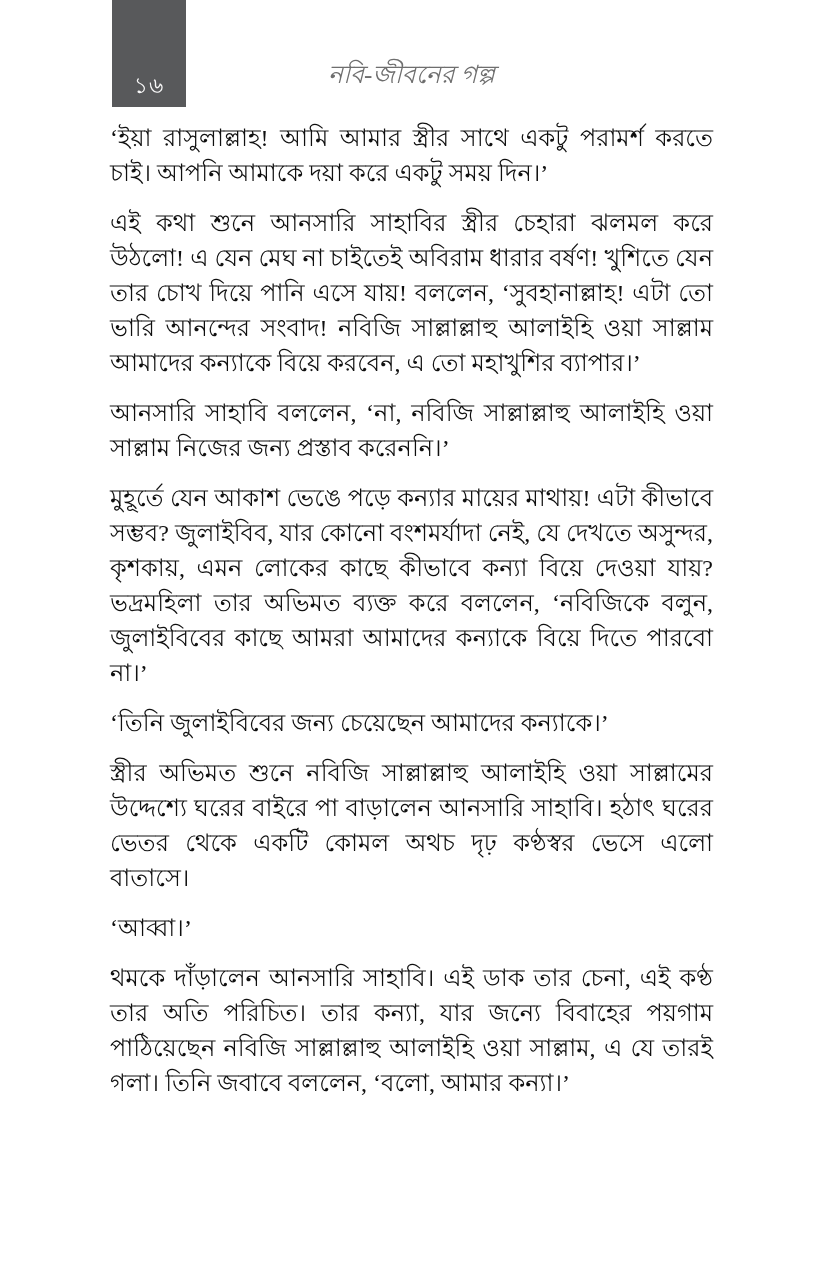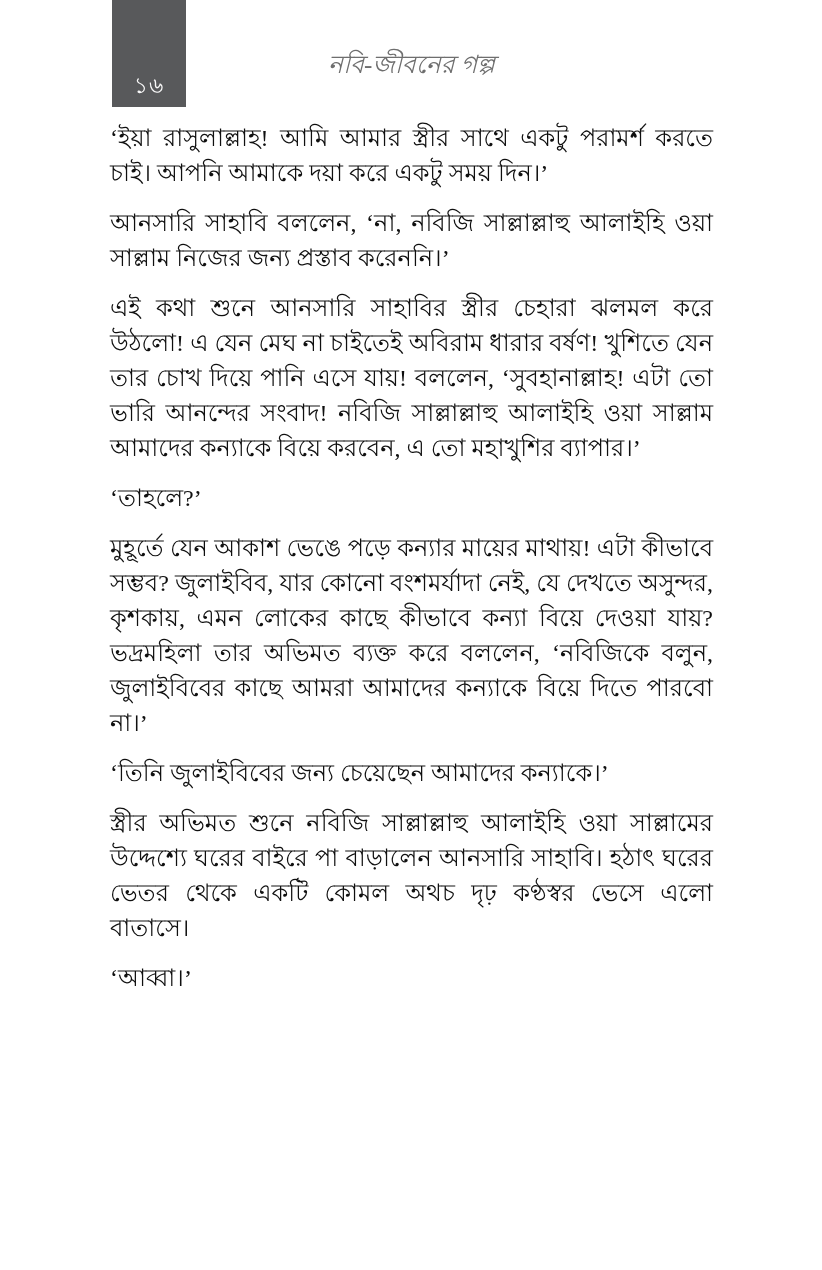--- a/index.html
+++ b/index.html
@@ -35,21 +35,21 @@
     padding-bottom: 10px;
   }
   .page-number {
     color: #fafafa;
     font-size: 22px;
     line-height: 1;
     letter-spacing: 1px;
   }
   .running-header {
     position: absolute;
-    top: 50px;
+    top: 60px;
     left: 110px;
     width: 603px;
     text-align: center;
     color: #6e6e6e;
     font-style: italic;
     font-size: 25px;
     line-height: 30px;
   }
   .content {
     position: absolute;
@@ -72,23 +72,23 @@
 <div class="page">
 
   <div class="page-number-box">
     <span class="page-number">১৬</span>
   </div>
 
   <div class="running-header">নবি-জীবনের গল্প</div>
 
   <div class="content">
     <p>‘ইয়া রাসুলাল্লাহ! আমি আমার স্ত্রীর সাথে একটু পরামর্শ করতে চাই। আপনি আমাকে দয়া করে একটু সময় দিন।’</p>
+    <p>এই কথা শুনে আনসারি সাহাবির স্ত্রীর চেহারা ঝলমল করে উঠলো! এ যেন মেঘ না চাইতেই অবিরাম ধারার বর্ষণ! খুশিতে যেন তার চোখ দিয়ে পানি এসে যায়! বললেন, ‘সুবহানাল্লাহ! এটা তো ভারি আনন্দের সংবাদ! নবিজি সাল্লাল্লাহু আলাইহি ওয়া সাল্লাম আমাদের কন্যাকে বিয়ে করবেন, এ তো মহাখুশির ব্যাপার।’</p>
     <p>আনসারি সাহাবি বললেন, ‘না, নবিজি সাল্লাল্লাহু আলাইহি ওয়া সাল্লাম নিজের জন্য প্রস্তাব করেননি।’</p>
-    <p>এই কথা শুনে আনসারি সাহাবির স্ত্রীর চেহারা ঝলমল করে উঠলো! এ যেন মেঘ না চাইতেই অবিরাম ধারার বর্ষণ! খুশিতে যেন তার চোখ দিয়ে পানি এসে যায়! বললেন, ‘সুবহানাল্লাহ! এটা তো ভারি আনন্দের সংবাদ! নবিজি সাল্লাল্লাহু আলাইহি ওয়া সাল্লাম আমাদের কন্যাকে বিয়ে করবেন, এ তো মহাখুশির ব্যাপার।’</p>
-    <p>‘তাহলে?’</p>
     <p>মুহূর্তে যেন আকাশ ভেঙে পড়ে কন্যার মায়ের মাথায়! এটা কীভাবে সম্ভব? জুলাইবিব, যার কোনো বংশমর্যাদা নেই, যে দেখতে অসুন্দর, কৃশকায়, এমন লোকের কাছে কীভাবে কন্যা বিয়ে দেওয়া যায়? ভদ্রমহিলা তার অভিমত ব্যক্ত করে বললেন, ‘নবিজিকে বলুন, জুলাইবিবের কাছে আমরা আমাদের কন্যাকে বিয়ে দিতে পারবো না।’</p>
     <p>‘তিনি জুলাইবিবের জন্য চেয়েছেন আমাদের কন্যাকে।’</p>
     <p>স্ত্রীর অভিমত শুনে নবিজি সাল্লাল্লাহু আলাইহি ওয়া সাল্লামের উদ্দেশ্যে ঘরের বাইরে পা বাড়ালেন আনসারি সাহাবি। হঠাৎ ঘরের ভেতর থেকে একটি কোমল অথচ দৃঢ় কণ্ঠস্বর ভেসে এলো বাতাসে।</p>
     <p>‘আব্বা।’</p>
+    <p>থমকে দাঁড়ালেন আনসারি সাহাবি। এই ডাক তার চেনা, এই কণ্ঠ তার অতি পরিচিত। তার কন্যা, যার জন্যে বিবাহের পয়গাম পাঠিয়েছেন নবিজি সাল্লাল্লাহু আলাইহি ওয়া সাল্লাম, এ যে তারই গলা। তিনি জবাবে বললেন, ‘বলো, আমার কন্যা।’</p>
 
   </div>
 
 </div>
 
 </body></html>

